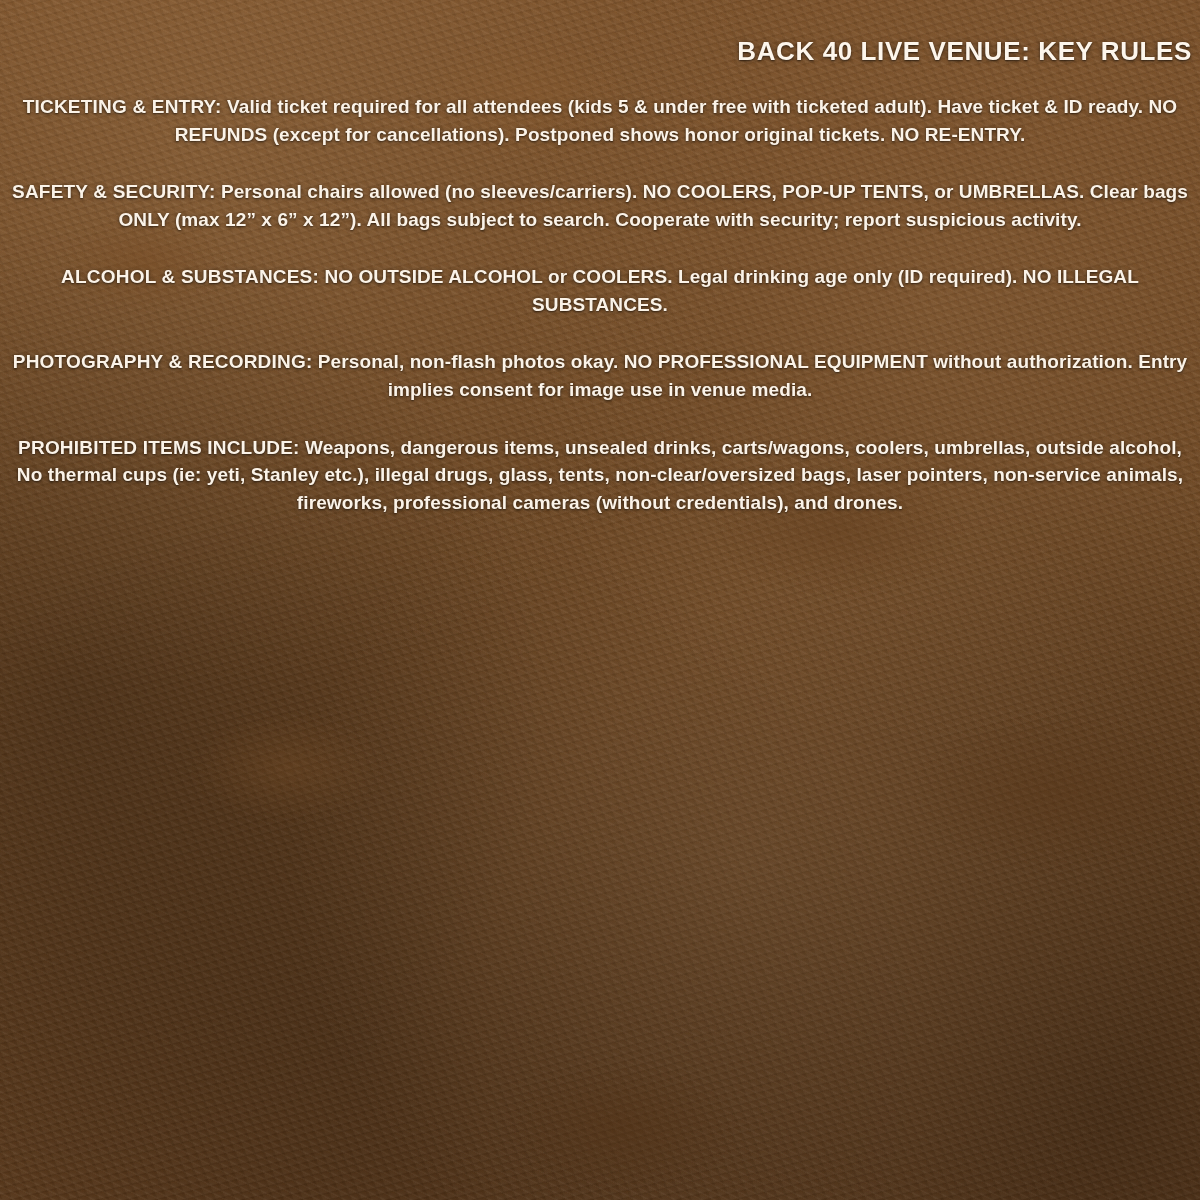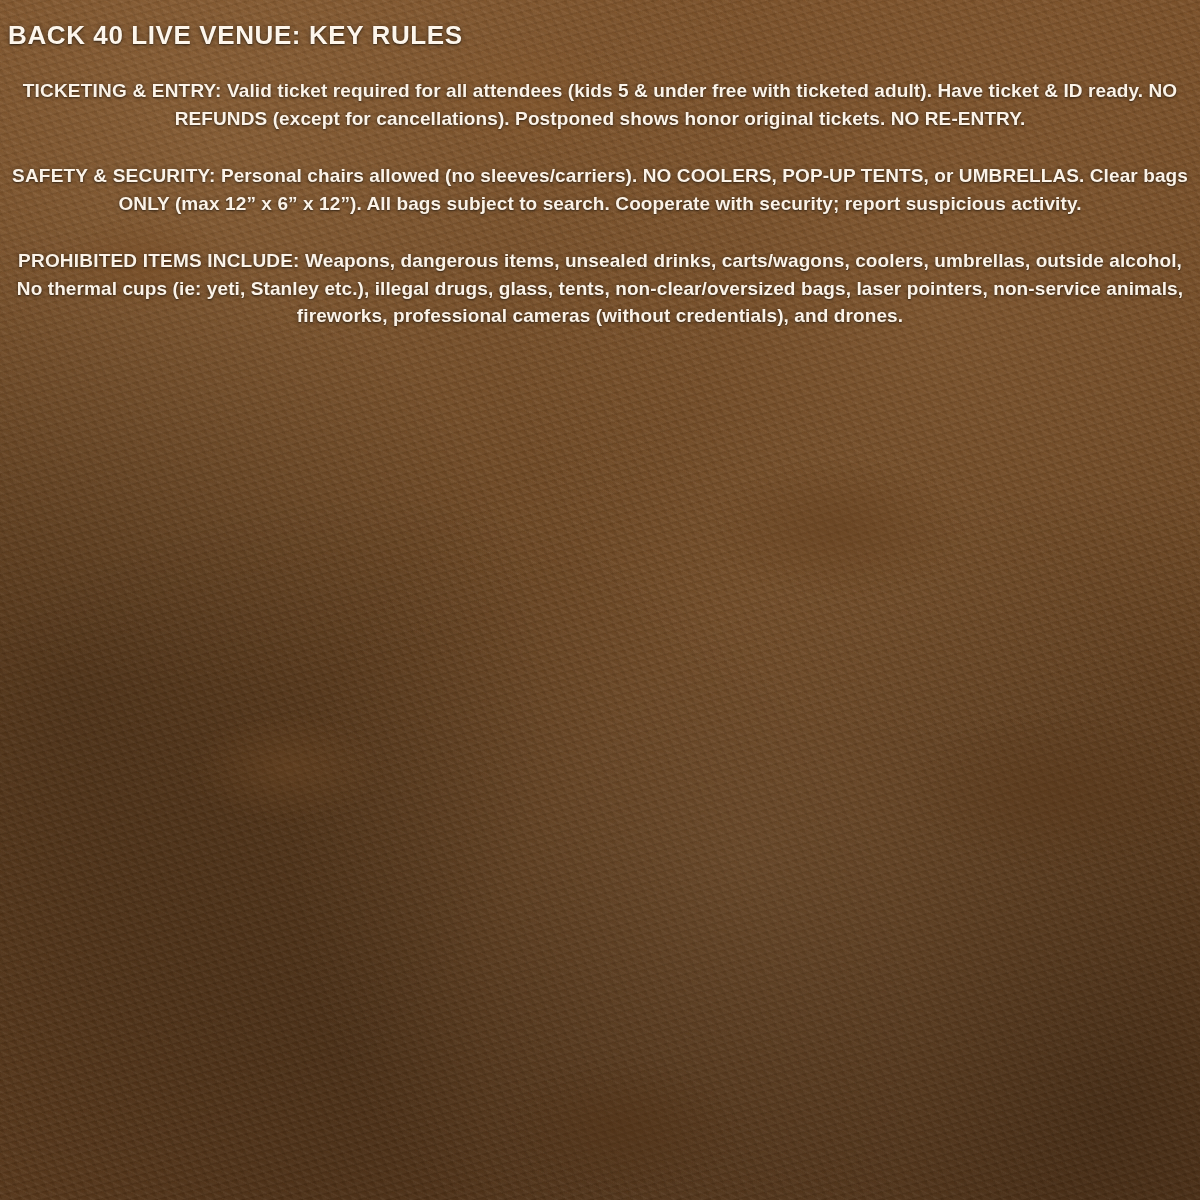--- a/index.html
+++ b/index.html
@@ -49,26 +49,26 @@
       radial-gradient(ellipse 200px 110px at 88% 66%, rgba(88,54,24,0.45) 0%, rgba(0,0,0,0) 72%),
       radial-gradient(ellipse 160px 90px at 52% 94%, rgba(82,50,22,0.5) 0%, rgba(0,0,0,0) 72%);
     mix-blend-mode: normal;
     opacity: 0.85;
   }
 
   .content {
     position: relative;
     z-index: 2;
     box-sizing: border-box;
-    padding: 14px 8px 10px 8px;
+    padding: 30px 8px 10px 8px;
     width: 1200px;
     height: 1132px;
     display: flex;
     flex-direction: column;
-    align-items: flex-start;
+    align-items: flex-end;
   }
 
   .poster-title {
     text-align: center;
     color: #fdf6ec;
     font-weight: bold;
     font-size: 26px;
     letter-spacing: 0.6px;
     text-shadow: 0 1px 2px rgba(0,0,0,0.55), 0 0 6px rgba(0,0,0,0.30);
     margin: 6px 0 0 0;
@@ -119,20 +119,22 @@
   <div class="content">
 
     <div class="poster-title">BACK 40 LIVE VENUE: KEY RULES</div>
 
     <div class="rules">
 
       <p class="rule-block block-ticketing"><span class="rule-heading">TICKETING &amp; ENTRY:</span><span class="rule-body"> Valid ticket required for all attendees (kids 5 &amp; under free with ticketed adult). Have ticket &amp; ID ready. NO REFUNDS (except for cancellations). Postponed shows honor original tickets. NO RE-ENTRY.</span></p>
 
       <p class="rule-block block-safety"><span class="rule-heading">SAFETY &amp; SECURITY:</span><span class="rule-body"> Personal chairs allowed (no sleeves/carriers). NO COOLERS, POP-UP TENTS, or UMBRELLAS. Clear bags ONLY (max 12” x 6” x 12”). All bags subject to search. Cooperate with security; report suspicious activity.</span></p>
 
+      <p class="rule-block block-alcohol"><span class="rule-heading">ALCOHOL &amp; SUBSTANCES:</span><span class="rule-body"> NO OUTSIDE ALCOHOL or COOLERS. Legal drinking age only (ID required). NO ILLEGAL SUBSTANCES.</span></p>
 
+      <p class="rule-block block-photography"><span class="rule-heading">PHOTOGRAPHY &amp; RECORDING:</span><span class="rule-body"> Personal, non-flash photos okay. NO PROFESSIONAL EQUIPMENT without authorization. Entry implies consent for image use in venue media.</span></p>
 
 
       <p class="rule-block block-prohibited"><span class="rule-heading">PROHIBITED ITEMS INCLUDE:</span><span class="rule-body"> Weapons, dangerous items, unsealed drinks, carts/wagons, coolers, umbrellas, outside alcohol, No thermal cups (ie: yeti, Stanley etc.), illegal drugs, glass, tents, non-clear/oversized bags, laser pointers, non-service animals, fireworks, professional cameras (without credentials), and drones.</span></p>
 
     </div>
   </div>
 </div>
 
 </body></html>

